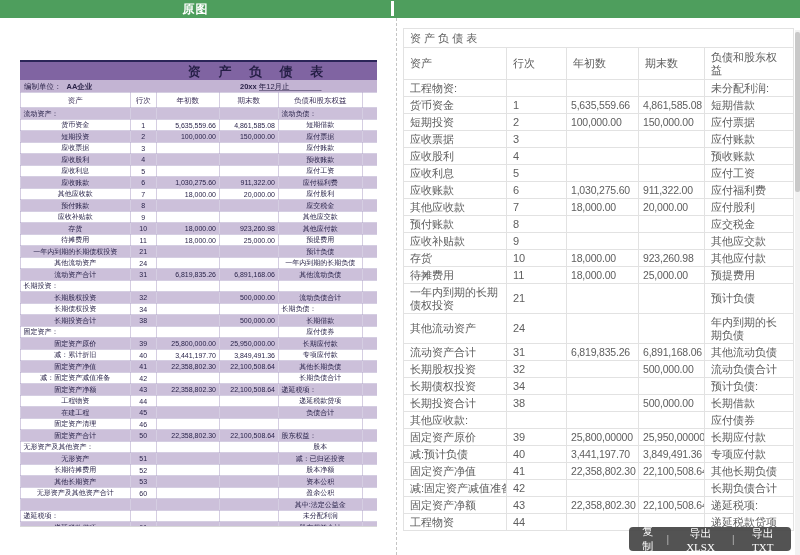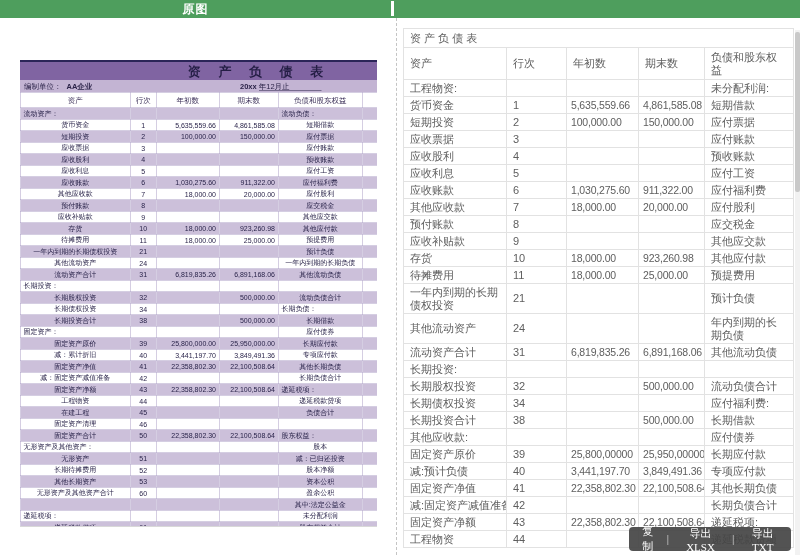--- a/index.html
+++ b/index.html
@@ -530,39 +530,32 @@
           <td class="wrap">年内到期的长期负债</td>
         </tr>
         <tr>
           <td class="nw">流动资产合计</td>
           <td class="nw">31</td>
           <td class="num">6,819,835.26</td>
           <td class="num">6,891,168.06</td>
           <td class="nw">其他流动负债</td>
         </tr>
         <tr>
-          <td class="nw">长期投资:</td>
-          <td class="nw"></td>
-          <td class="num"></td>
-          <td class="num"></td>
-          <td class="nw"></td>
-        </tr>
-        <tr>
           <td class="nw">长期股权投资</td>
           <td class="nw">32</td>
           <td class="num"></td>
           <td class="num">500,000.00</td>
           <td class="nw">流动负债合计</td>
         </tr>
         <tr>
           <td class="nw">长期债权投资</td>
           <td class="nw">34</td>
           <td class="num"></td>
           <td class="num"></td>
-          <td class="nw">应付福利费:</td>
+          <td class="nw">预计负债:</td>
         </tr>
         <tr>
           <td class="nw">长期投资合计</td>
           <td class="nw">38</td>
           <td class="num"></td>
           <td class="num">500,000.00</td>
           <td class="nw">长期借款</td>
         </tr>
         <tr>
           <td class="nw">其他应收款:</td>

